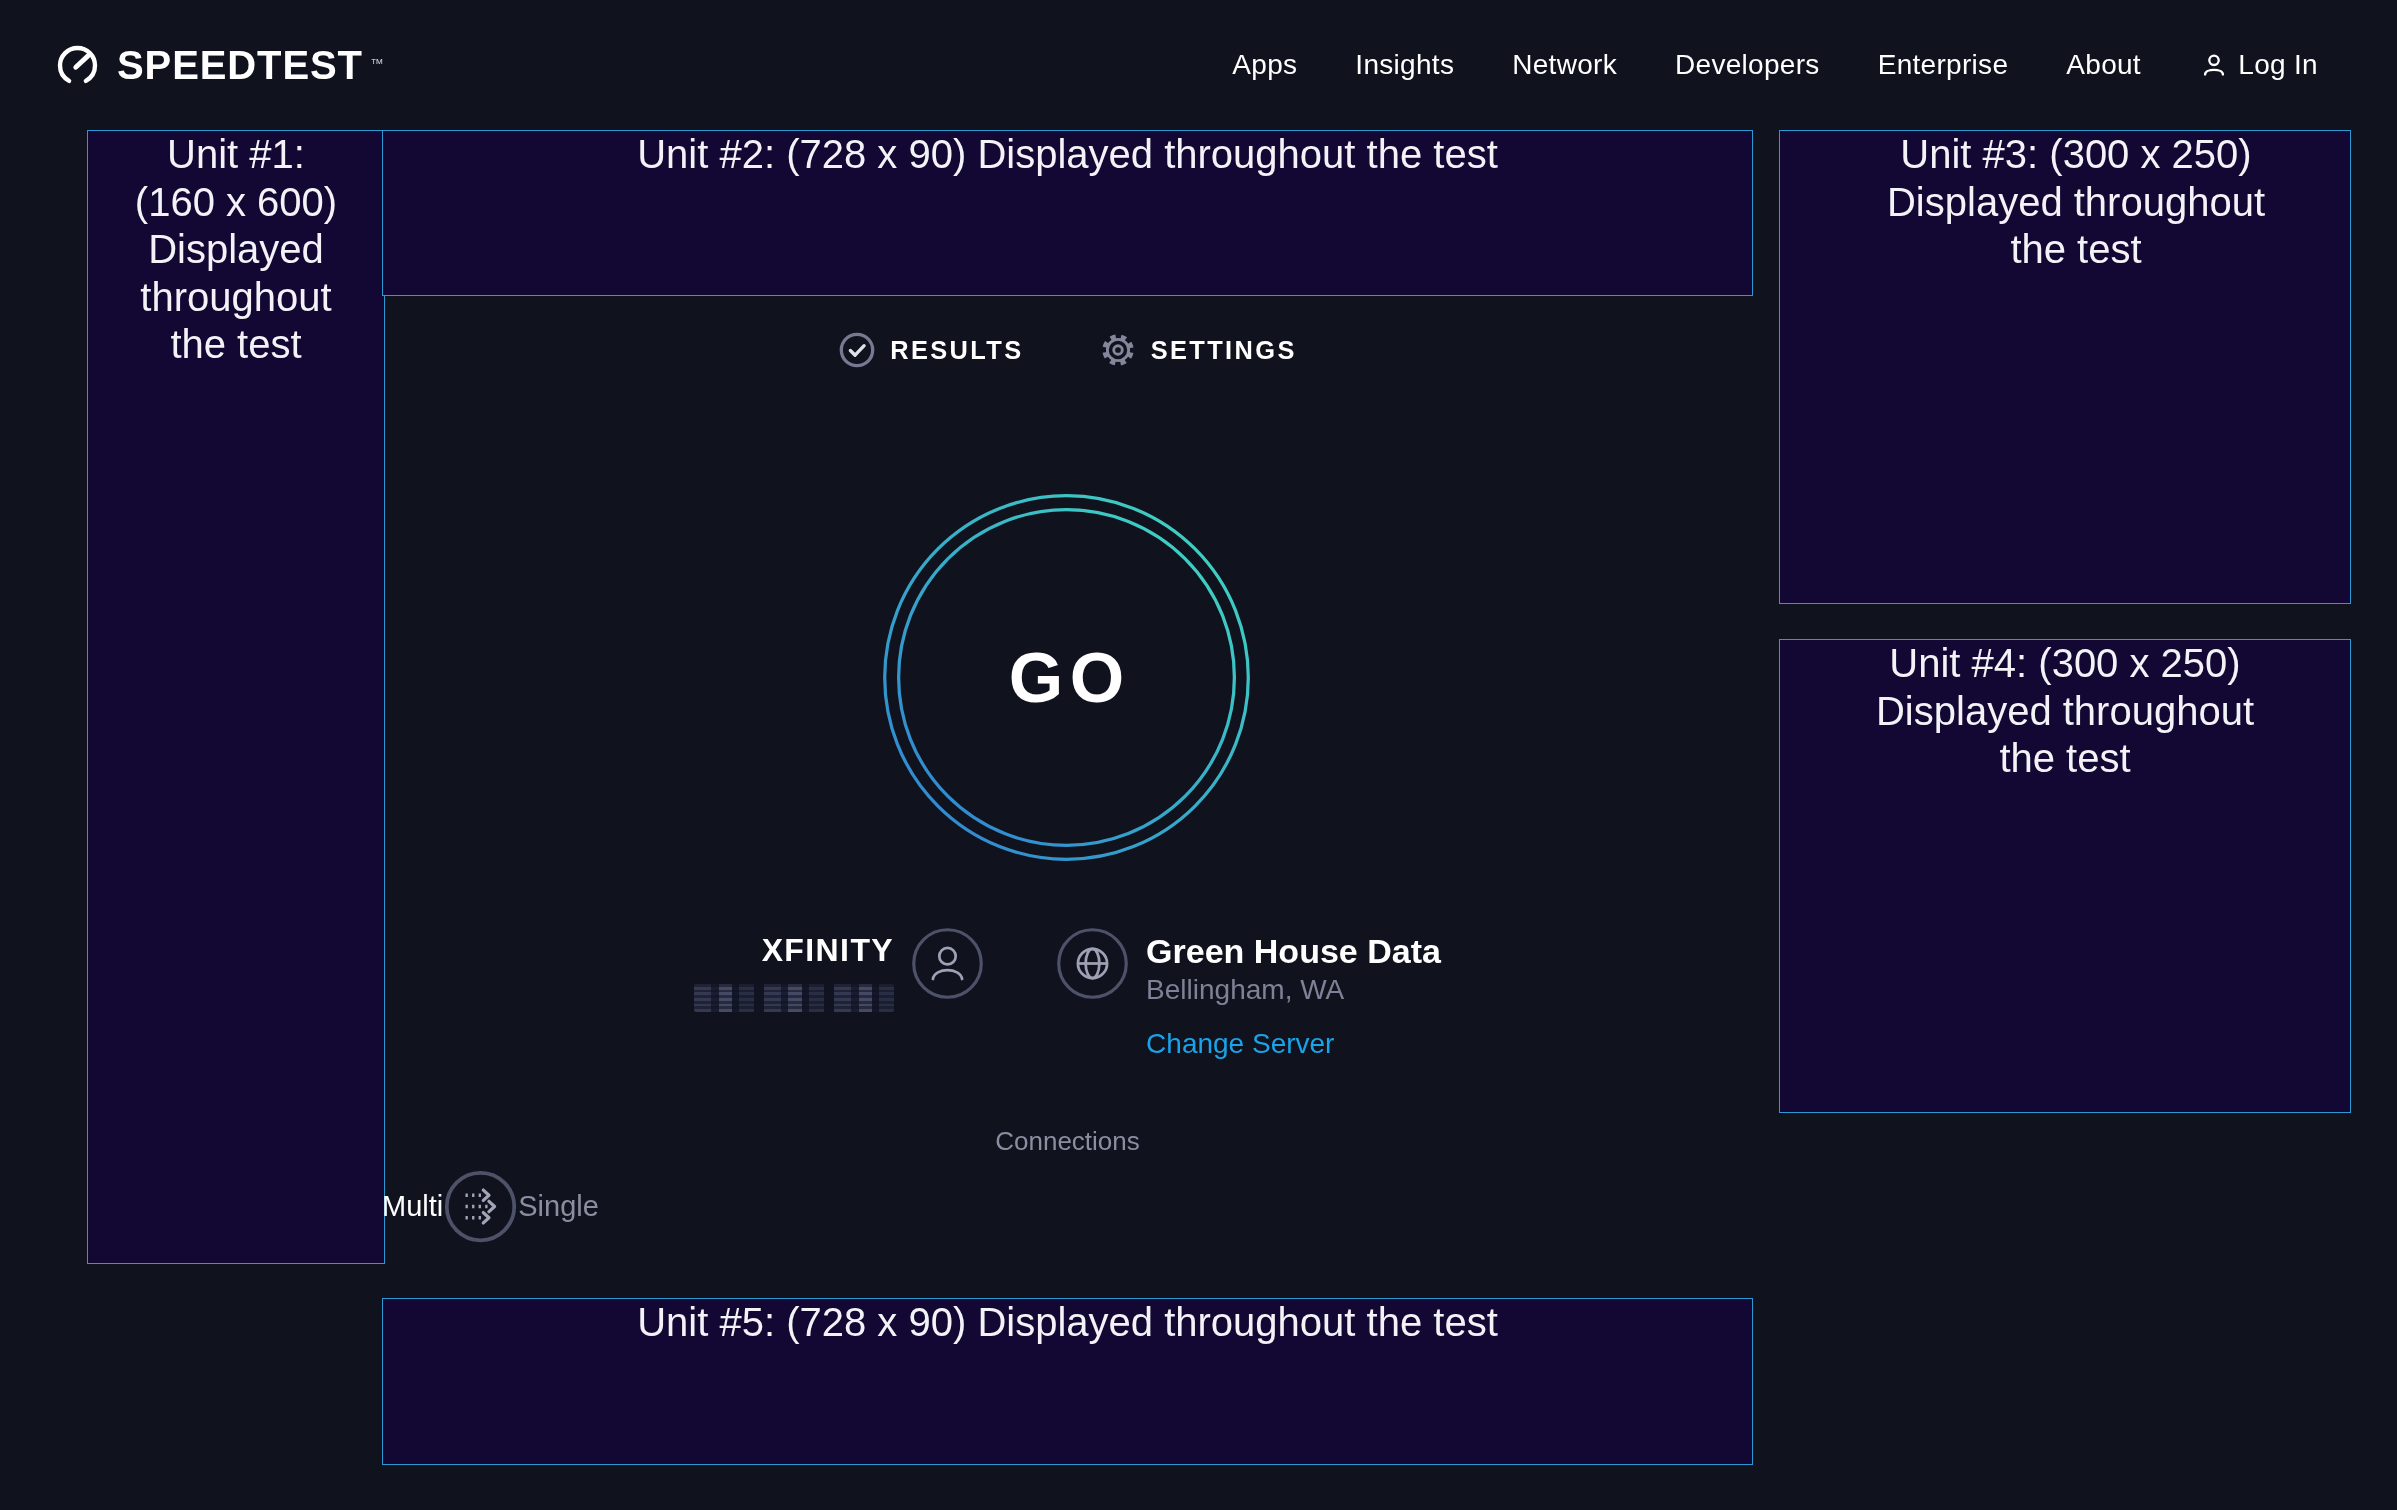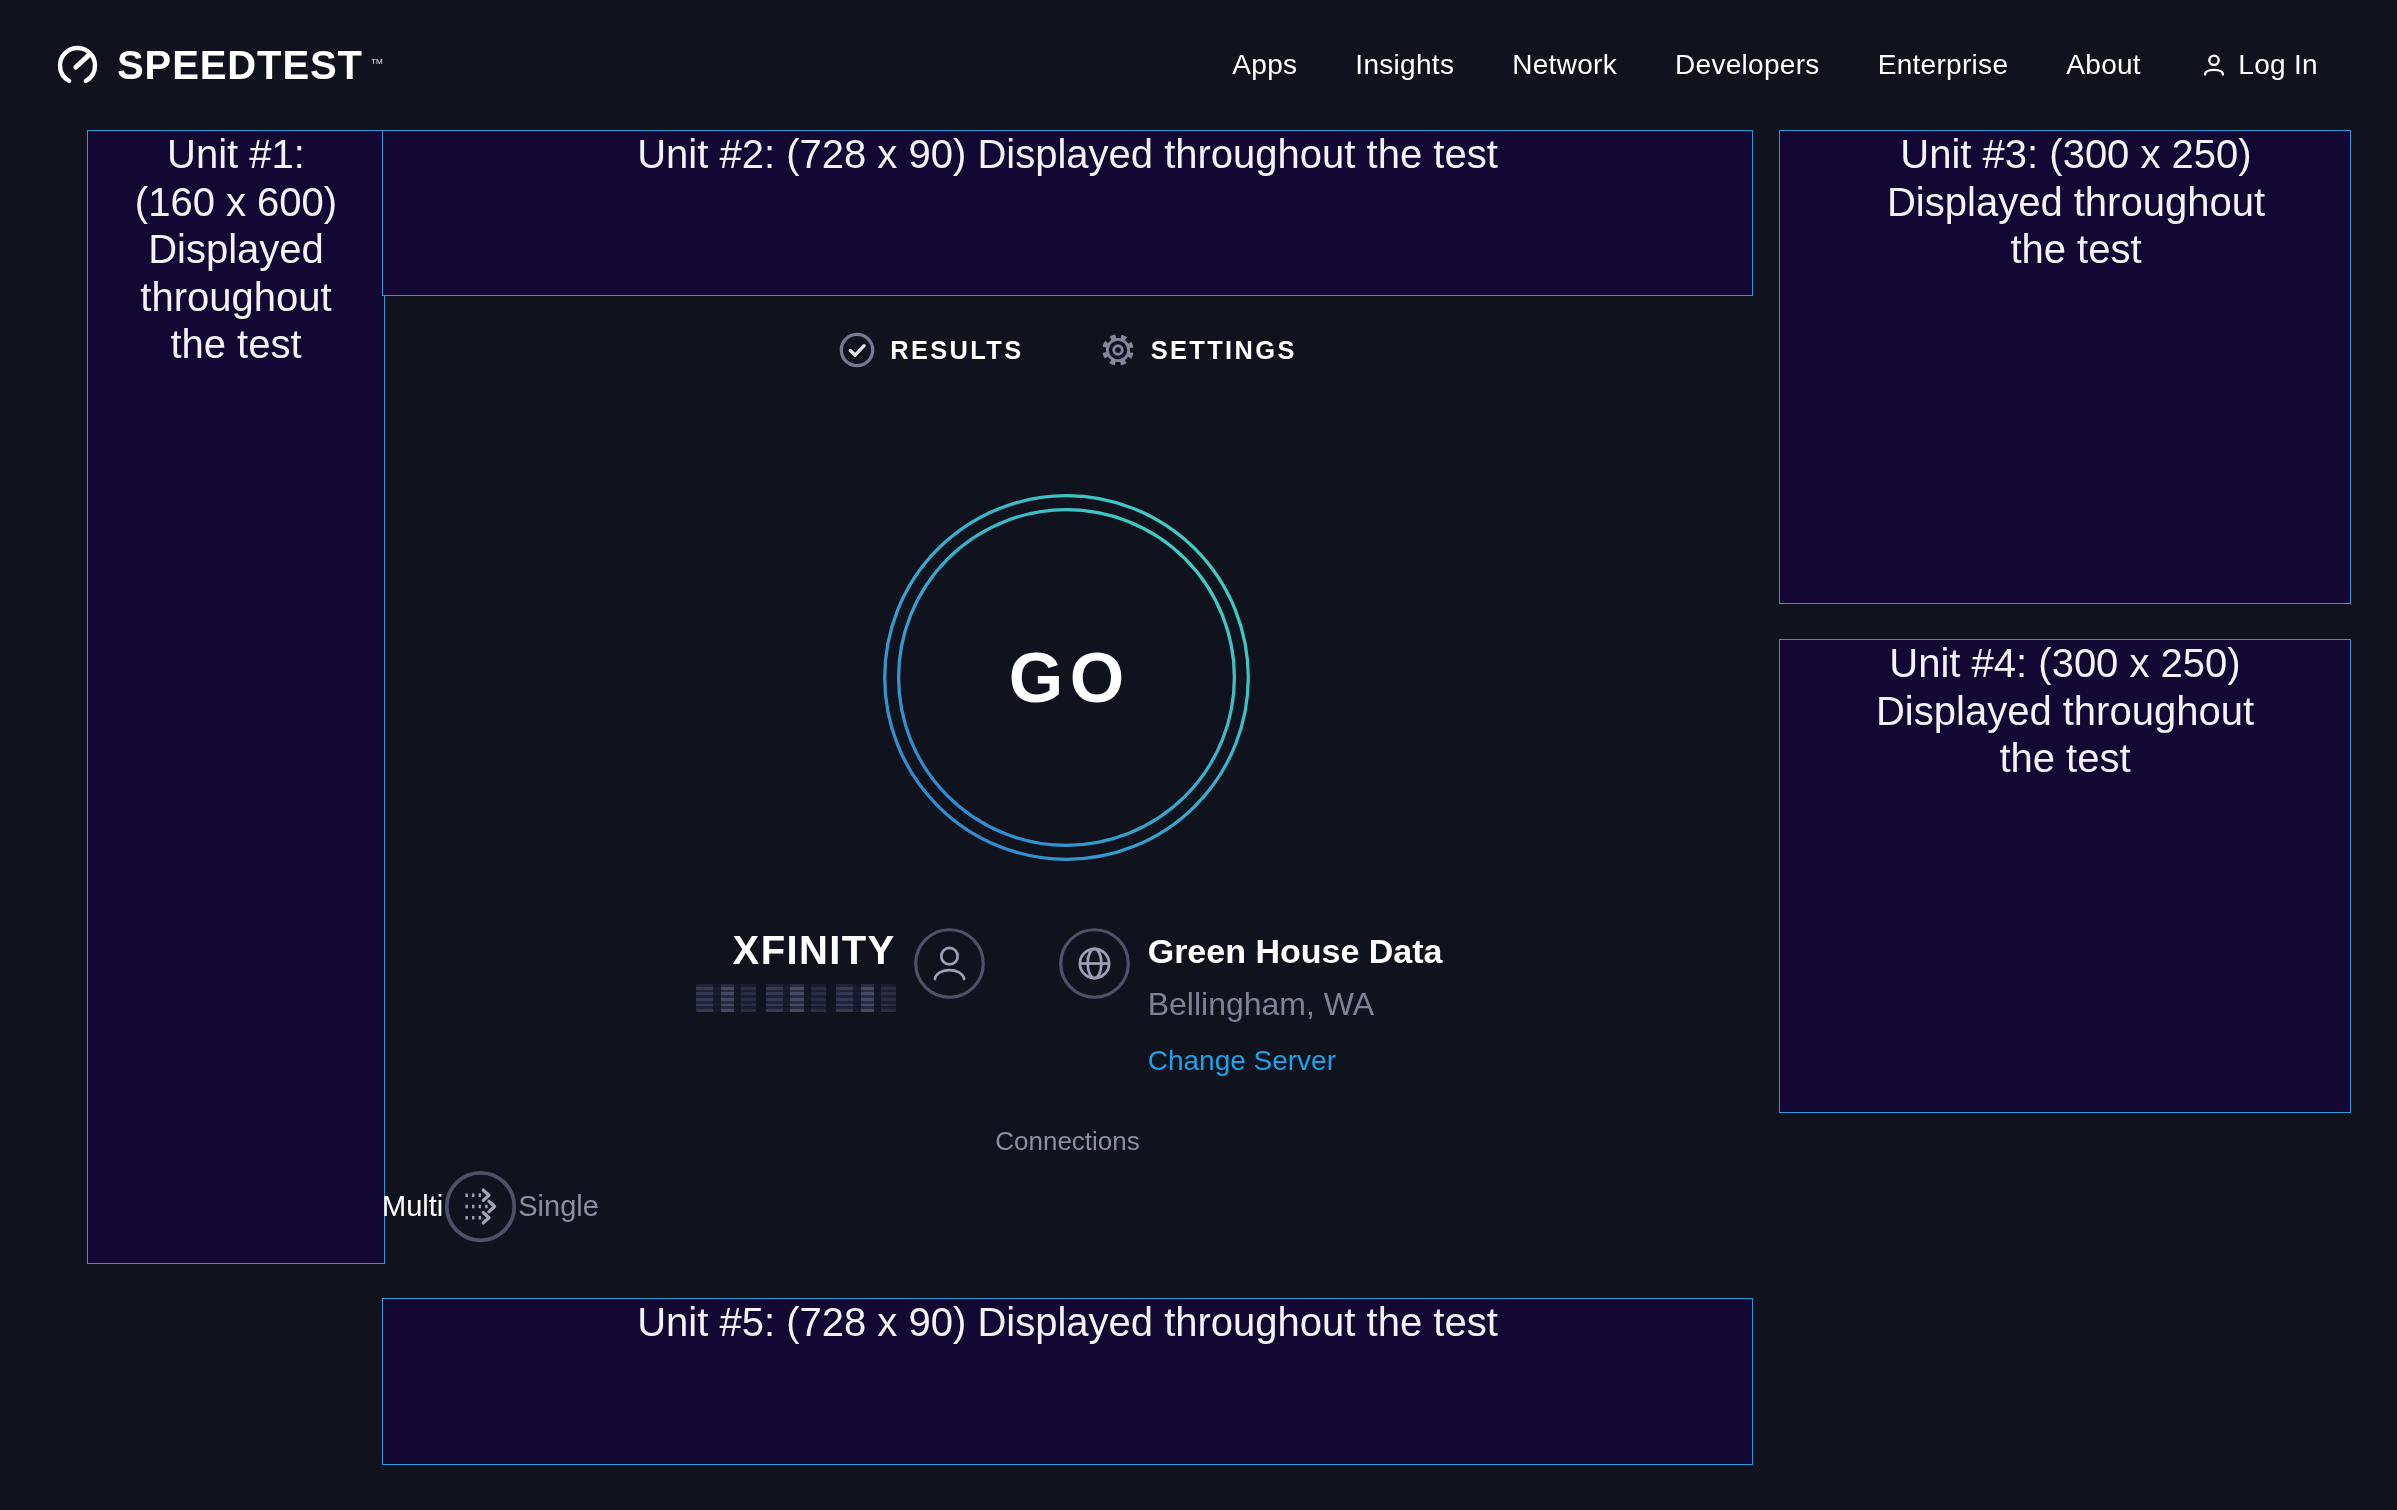--- a/index.html
+++ b/index.html
@@ -56,31 +56,31 @@
   .go{position:absolute;left:881px;top:492px;width:371px;height:371px;cursor:pointer;}
   .go svg{position:absolute;inset:0;}
   .go-label{
     position:absolute;inset:0;display:flex;align-items:center;justify-content:center;
     font-size:70px;font-weight:700;letter-spacing:6.6px;color:#fff;padding-left:6.6px;
   }
   
   .meta-row{position:absolute;left:382px;top:927px;width:1371px;display:flex;justify-content:center;gap:72px;align-items:flex-start;}
   .isp{display:flex;gap:17px;align-items:flex-start;}
   .isp-text{display:flex;flex-direction:column;align-items:flex-end;padding-top:3.8px;}
-  .isp-name{font-size:40px;font-weight:600;color:#fff;letter-spacing:1.4px;line-height:38px;margin-left:40px;}
+  .isp-name{font-size:32px;font-weight:600;color:#fff;letter-spacing:1.4px;line-height:38px;margin-left:40px;}
   .ip-redacted{
     width:200px;height:28px;margin-top:15px;border-radius:1.9px;
     background:
       repeating-linear-gradient(0deg, rgba(16,18,30,0) 0 2.8px, rgba(16,18,30,.55) 2.8px 5.6px),
       repeating-linear-gradient(90deg,#343851 0 17px,#1a1d31 17px 24.5px,#454963 24.5px 38px,#14162a 38px 45px,#2a2e45 45px 60px,#101322 60px 70px);
   }
   .server{display:flex;gap:17px;align-items:flex-start;}
   .server-text{display:flex;flex-direction:column;align-items:flex-start;padding-top:3.8px;}
   .server-name{font-size:34px;font-weight:600;color:#fff;line-height:40px;}
-  .server-loc{font-size:32px;color:#7f8296;margin-top:15px;}
+  .server-loc{font-size:28px;color:#7f8296;margin-top:3px;}
   .server-change{font-size:28px;color:var(--link);margin-top:22.6px;cursor:pointer;text-decoration:none;}
   
   .conn-label{position:absolute;left:382px;top:1126px;width:1371px;text-align:center;color:var(--muted);font-size:26px;}
   .conn-row{position:absolute;left:382px;top:1169px;width:1371px;display:flex;align-items:center;}
   .conn-multi{font-size:29px;color:#fff;font-weight:500;cursor:pointer;}
   .conn-single{font-size:29px;color:var(--muted);cursor:pointer;}
   .conn-toggle{cursor:pointer;}
 </style>
 </head>
 <body>

